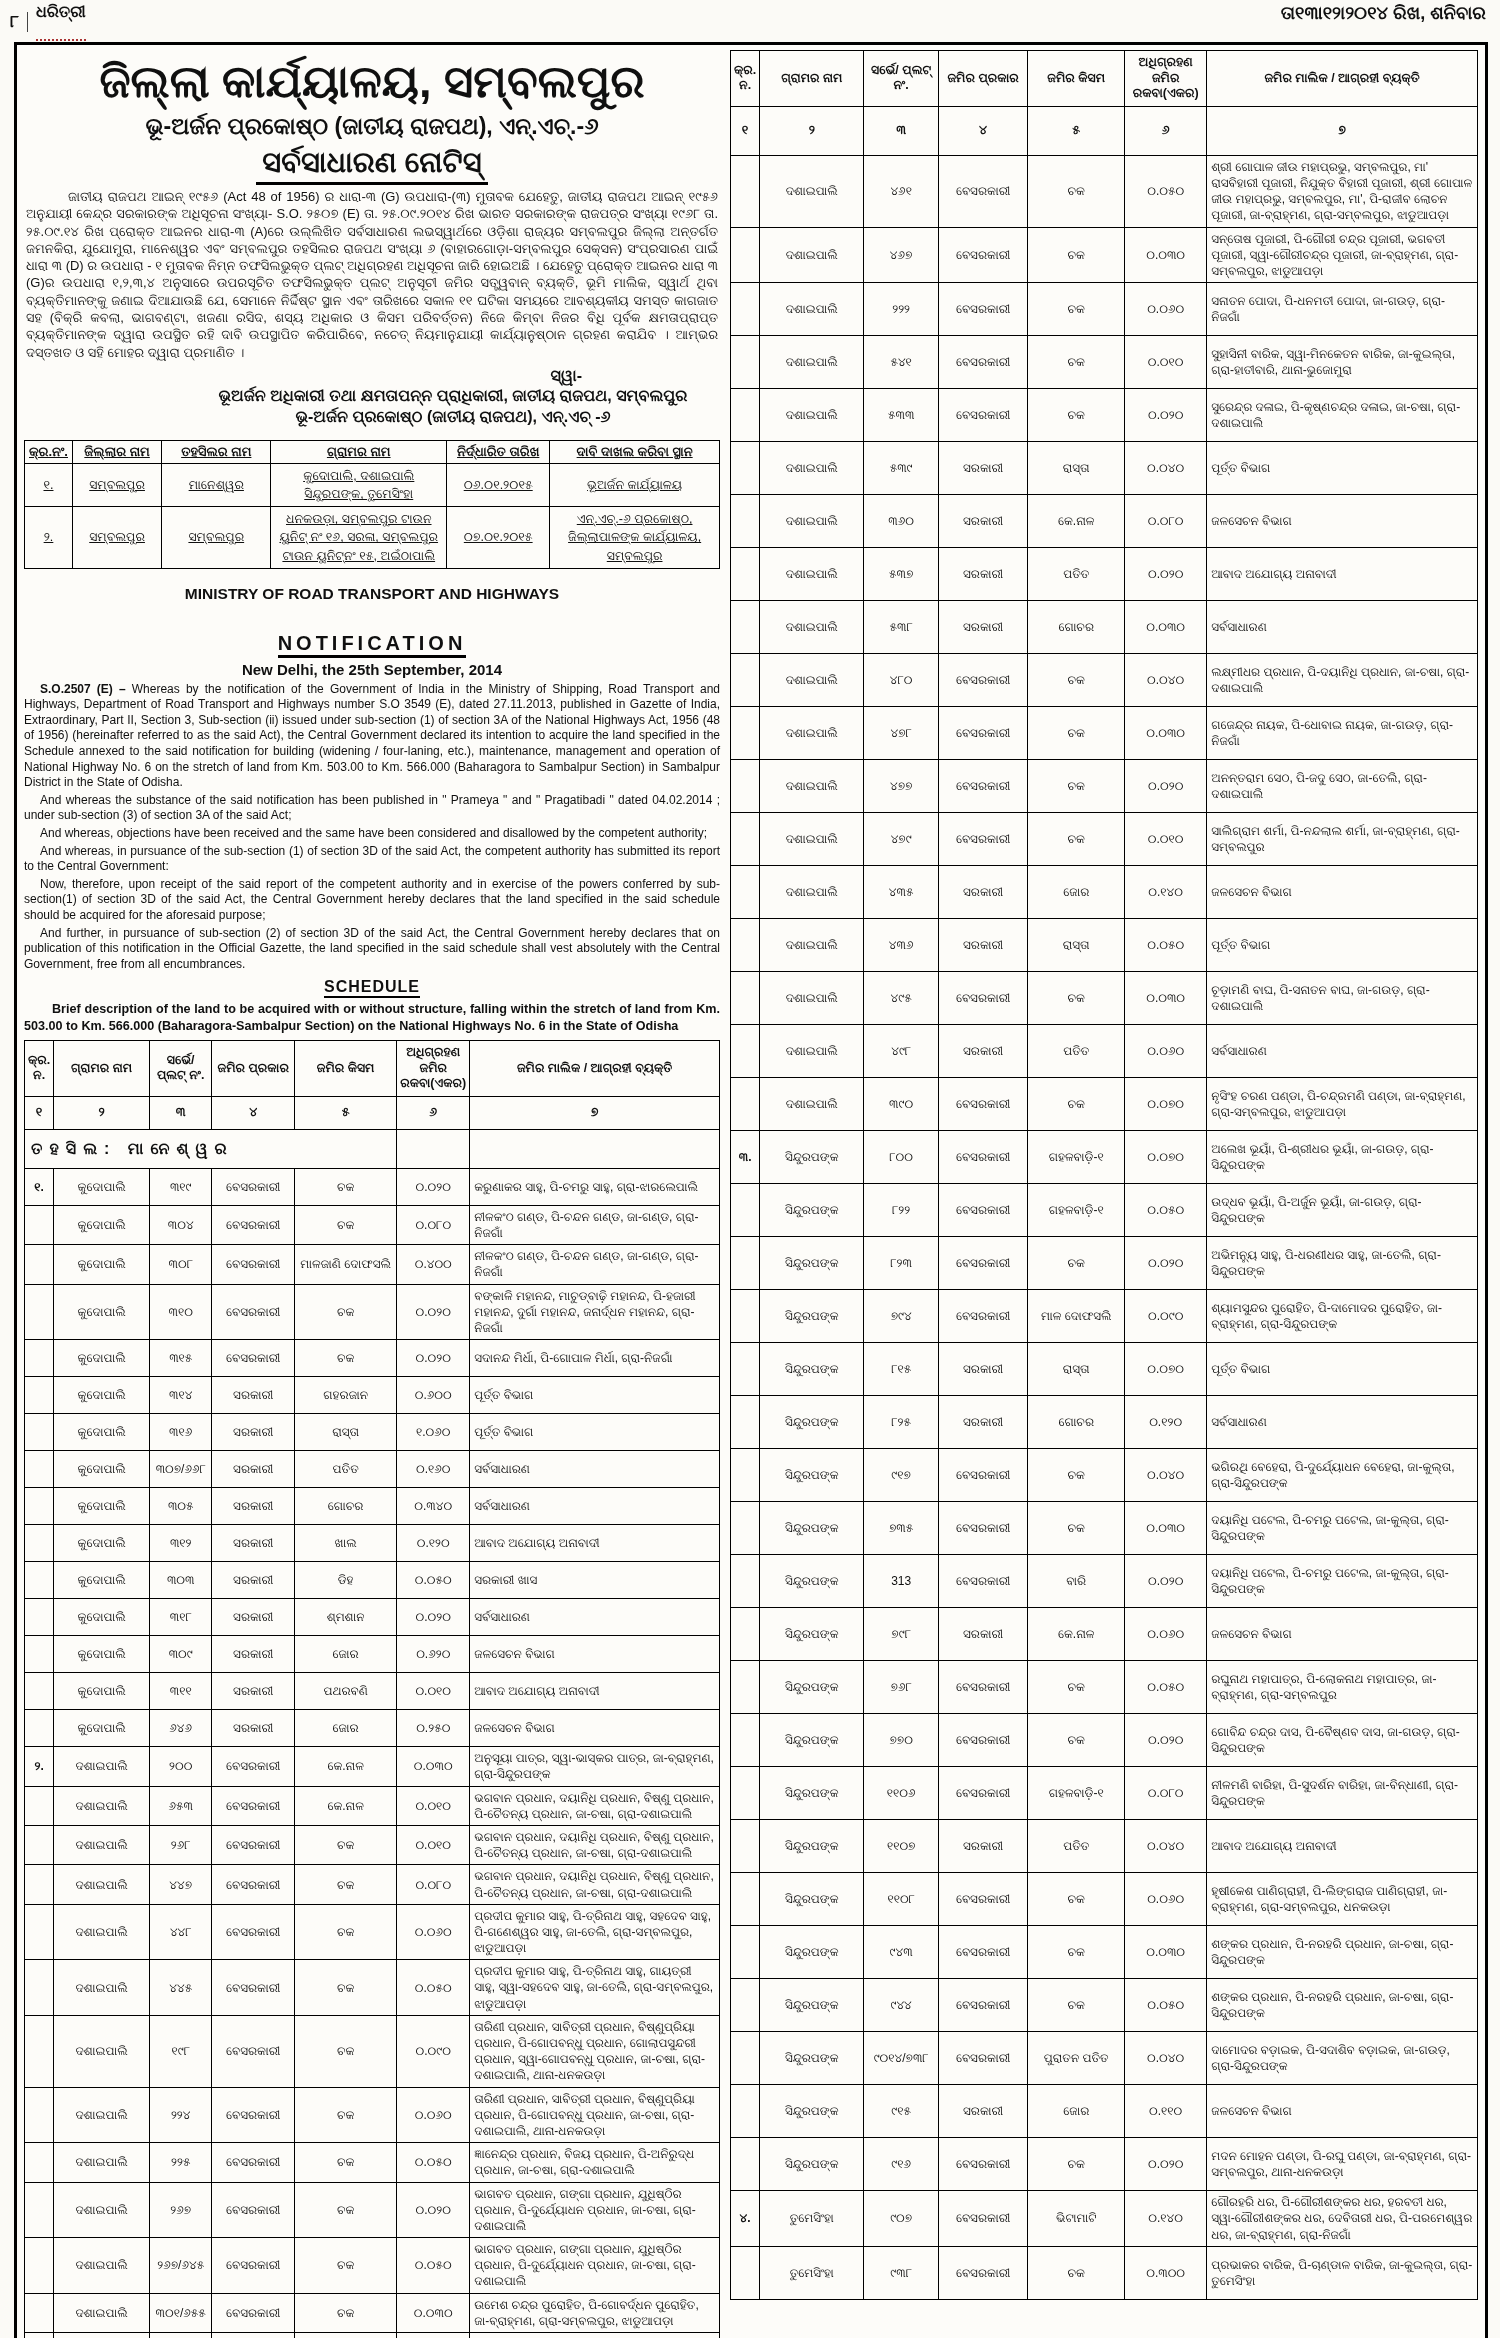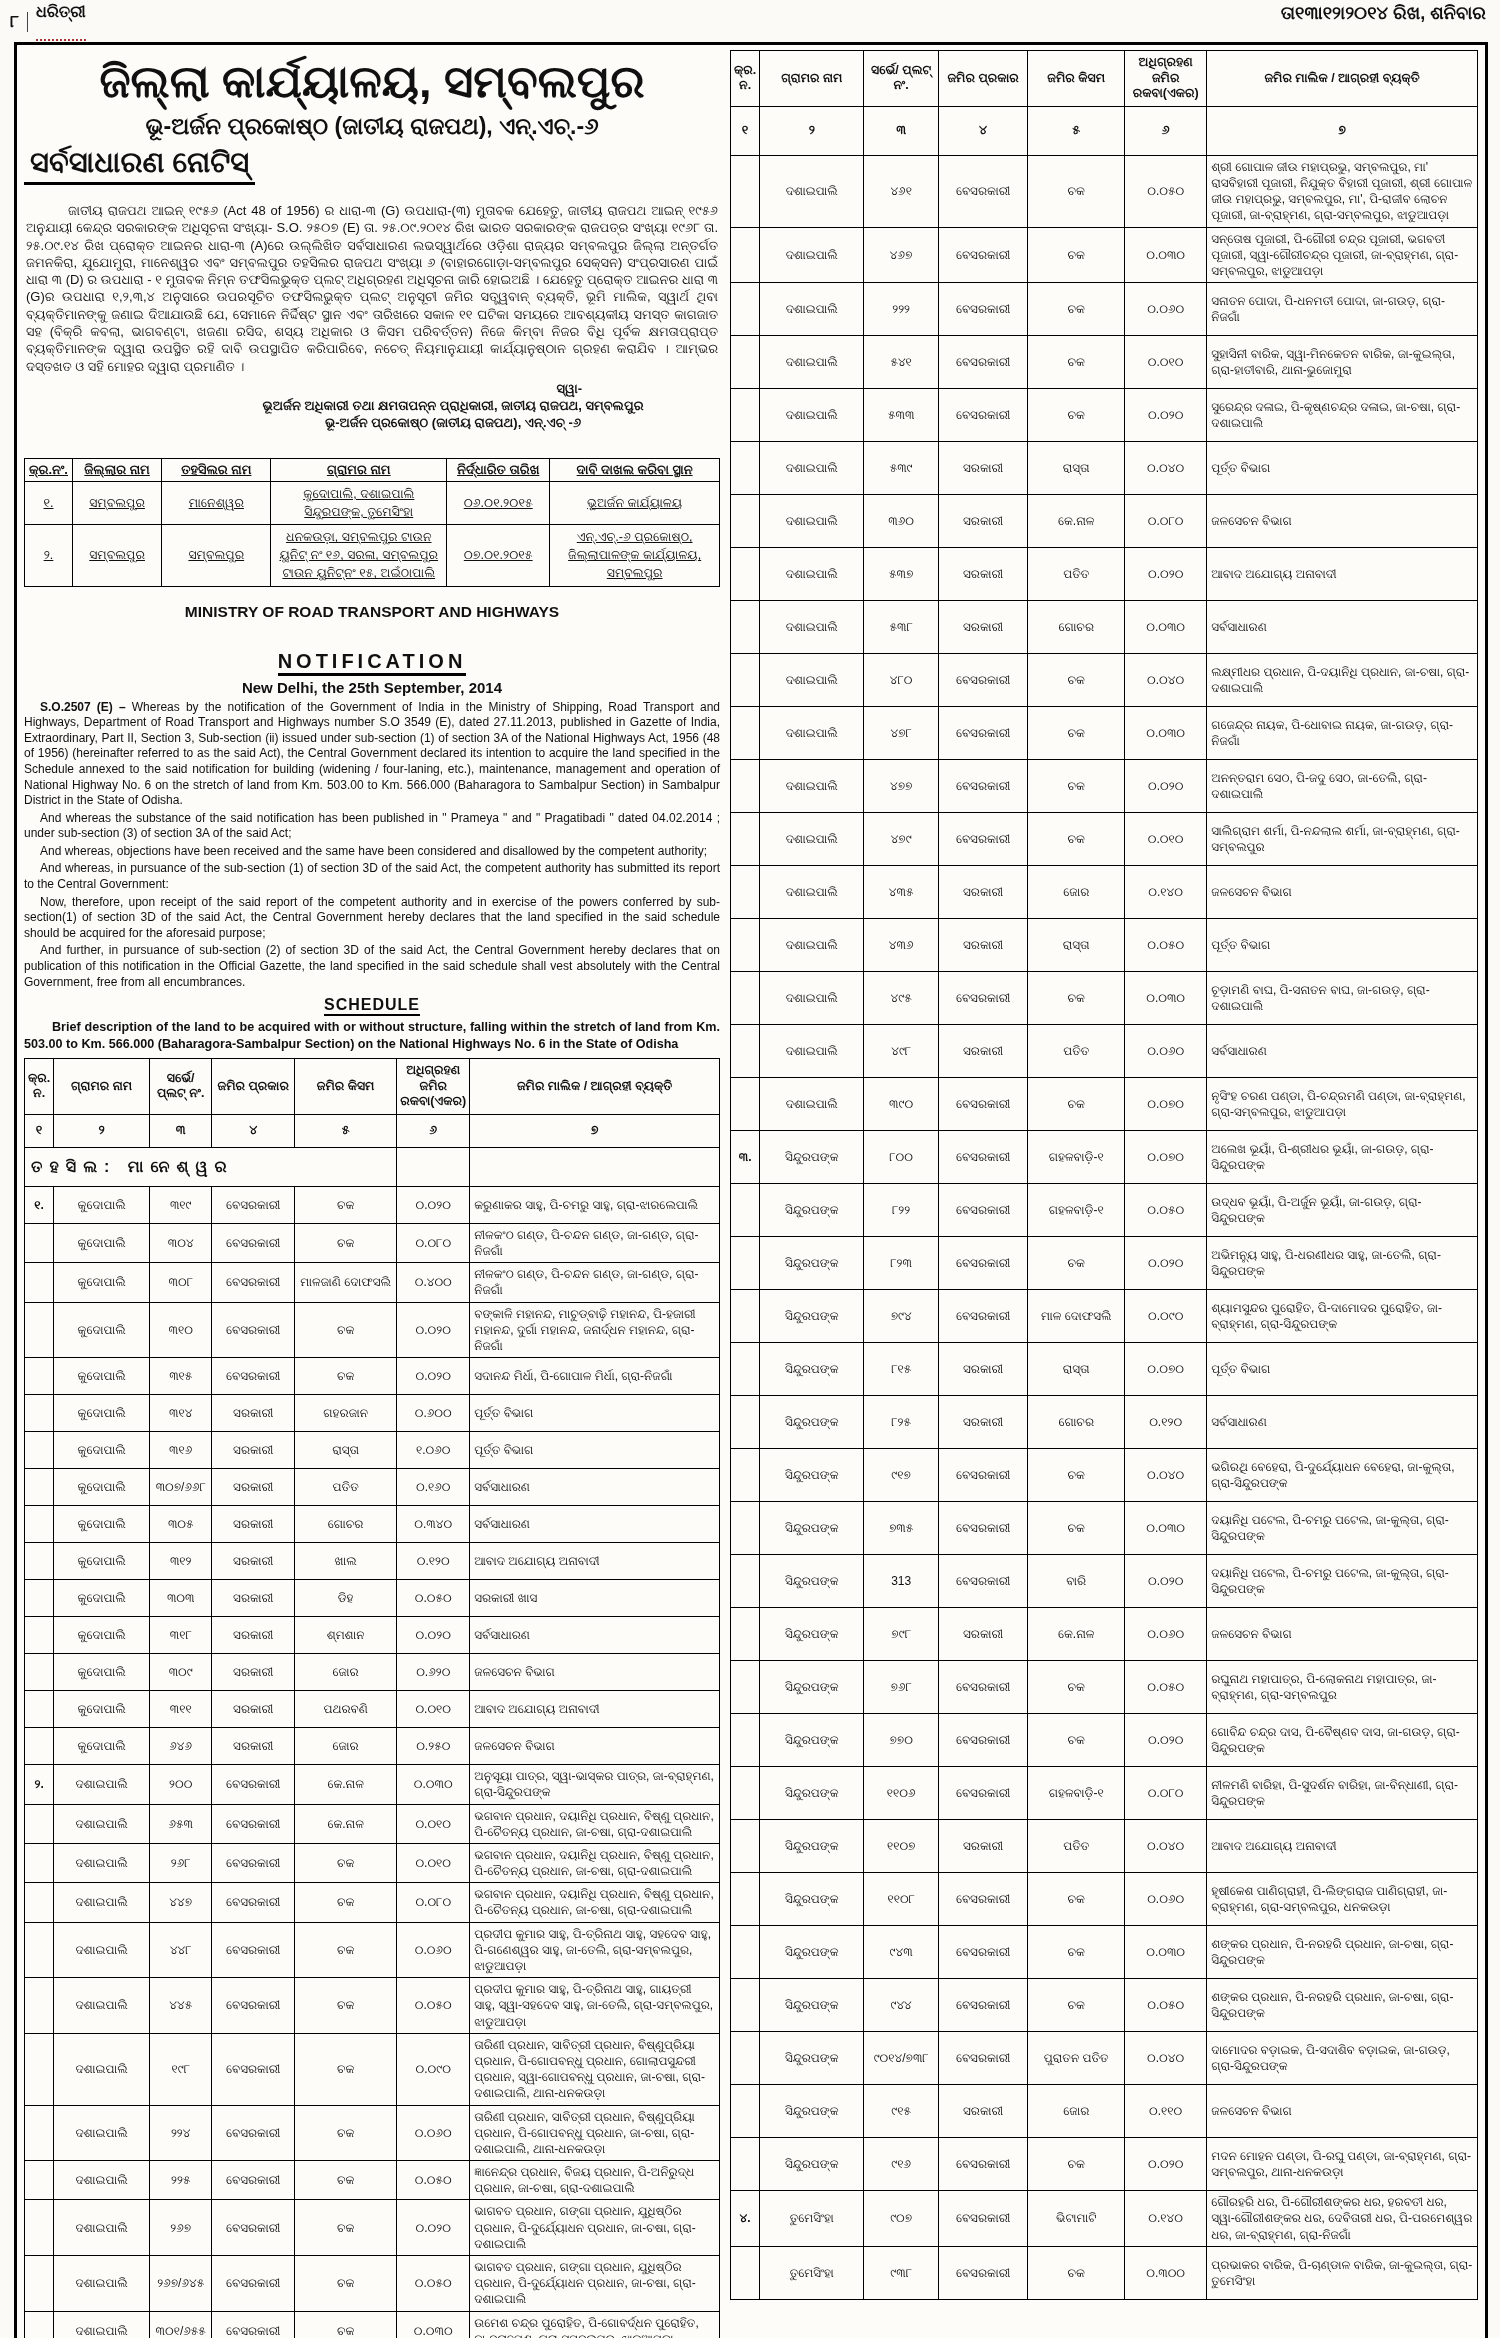--- a/index.html
+++ b/index.html
@@ -11,24 +11,24 @@
   .pageno{font-size:17px;border-right:1.5px solid #444;padding-right:8px;}
   .papername{border-bottom:2px dotted #a33;padding-bottom:18px;font-size:16px;}
   .mast-date{font-weight:bold;font-size:18px;}
   .box{border:3.5px solid #000;margin:0 12px 4px 14px;padding:5px 7px;display:flex;gap:10px;
        min-height:2290px;box-sizing:border-box;background:#fdfcf9;}
   .left-col{width:48.2%;display:flex;flex-direction:column;}
   .right-col{width:51.8%;position:relative;display:flex;flex-direction:column;}
 
   .h-title{font-size:45px;font-weight:bold;text-align:center;margin:6px 0 2px;letter-spacing:0px;}
   .h-sub{font-size:23px;font-weight:bold;text-align:center;margin:2px 0;}
-  .h-notice{text-align:left;margin:4px 0 17px;}
+  .h-notice{text-align:center;margin:4px 0 3px;}
   .h-notice span{display:inline-block;font-size:29px;font-weight:bold;border-bottom:3.5px solid #000;padding:0 6px 2px;}
   .body-para{font-size:13px;line-height:1.33;text-align:justify;text-indent:42px;margin:0 2px;}
-  .sig{margin:6px 8px 22px 0;text-align:right;font-size:13px;}
+  .sig{margin:6px 8px 8px 0;text-align:right;font-size:16px;}
   .sig .swa{display:block;font-weight:bold;text-align:right;padding-right:130px;}
   .sig .l1,.sig .l2{display:block;font-weight:bold;text-align:center;padding-left:170px;line-height:1.35;}
 
   table{border-collapse:collapse;width:100%;}
   td,th{border:1.6px solid #000;padding:3px 4px;vertical-align:middle;}
   .claims{font-size:12.5px;margin:4px 0 8px;text-decoration:underline;}
   .claims th{font-weight:bold;text-align:center;font-size:13px;}
   .claims td{text-align:center;line-height:1.45;}
 
   .ministry{margin-top:4px;}

